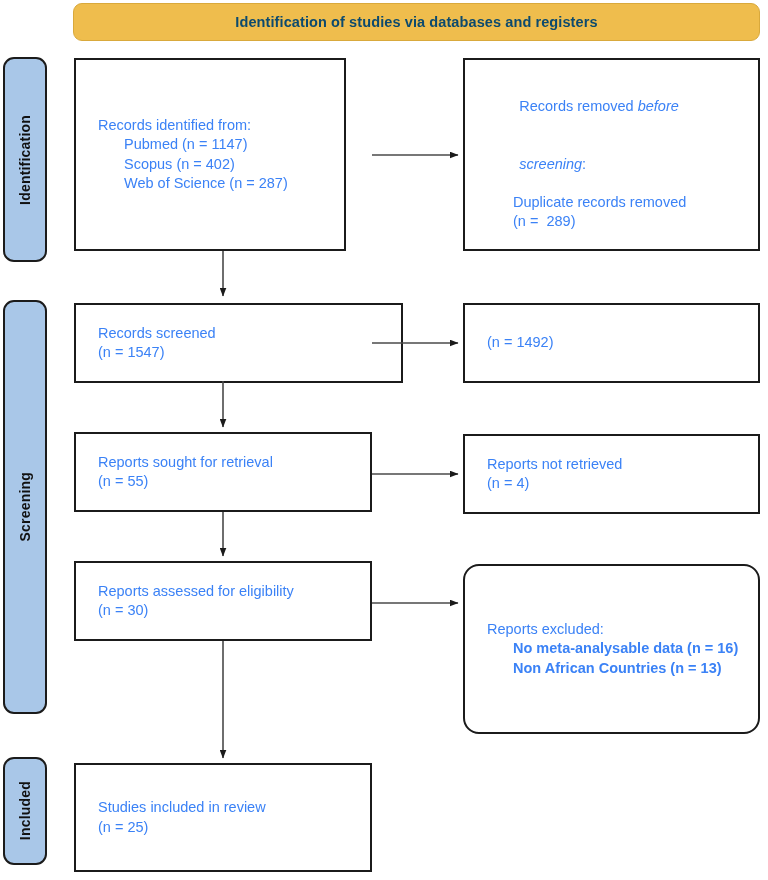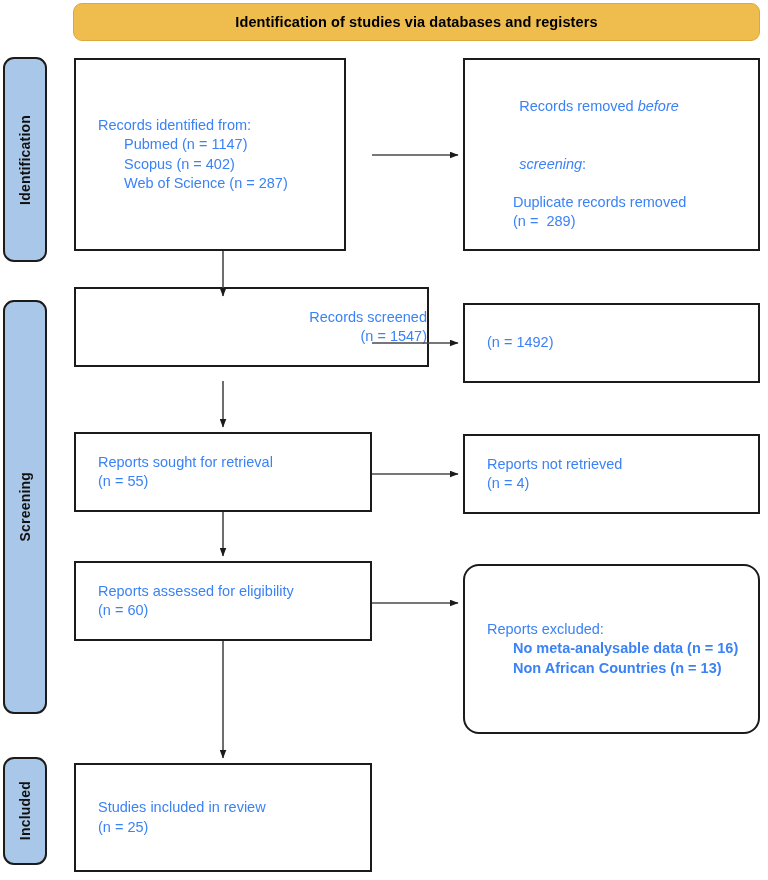--- a/index.html
+++ b/index.html
@@ -31,21 +31,21 @@
     border: 1.5px solid #D9A93C;
     border-radius: 9px;
     display: flex;
     align-items: center;
     justify-content: center;
     box-sizing: border-box;
   }
   .banner-text {
     font-size: 14.5px;
     font-weight: bold;
-    color: #000000;
+    color: #0c4a6e;
     letter-spacing: 0.1px;
     text-align: center;
   }
 
   
   .stage-tab {
     position: absolute;
     left: 3px;
     width: 44px;
     background: #A9C7E8;
@@ -93,21 +93,21 @@
     margin-left: 26px;
   }
   .box-line.indent-wrap {
     padding-left: 26px;
     font-weight: bold;
   }
   .ital { font-style: italic; }
 
   
   #box-records-identified   { left: 74px;  top: 58px;  width: 272px; height: 193px; }
-  #box-records-screened     { left: 74px;  top: 287px; width: 355px; height: 80px; text-align: right;  }
+  #box-records-screened     { left: 74px;  top: 303px; width: 329px; height: 80px;  }
   #box-reports-sought       { left: 74px;  top: 432px; width: 298px; height: 80px;  }
   #box-reports-assessed     { left: 74px;  top: 561px; width: 298px; height: 80px;  }
   #box-studies-included     { left: 74px;  top: 763px; width: 298px; height: 109px; }
 
   
   #box-records-removed      { left: 463px; top: 58px;  width: 297px; height: 193px; }
   #box-records-excluded     { left: 463px; top: 303px; width: 297px; height: 80px;  }
   #box-reports-not-retrieved{ left: 463px; top: 434px; width: 297px; height: 80px;  }
   #box-reports-excluded     { left: 463px; top: 564px; width: 297px; height: 170px; border-radius: 16px; }
 
@@ -185,21 +185,21 @@
   <div class="flow-box" id="box-reports-not-retrieved">
     <div class="box-body">
       <div class="box-line">Reports not retrieved</div>
       <div class="box-line">(n = 4)</div>
     </div>
   </div>
 
   <div class="flow-box" id="box-reports-assessed">
     <div class="box-body">
       <div class="box-line">Reports assessed for eligibility</div>
-      <div class="box-line">(n = 60)</div>
+      <div class="box-line">(n = 30)</div>
     </div>
   </div>
 
   <div class="flow-box" id="box-reports-excluded">
     <div class="box-body">
       <div class="box-line">Reports excluded:</div>
       <div class="box-line indent-wrap">No meta-analysable data (n = 16)</div>
       <div class="box-line indent-wrap">Non African Countries (n = 13)</div>
     </div>
   </div>

